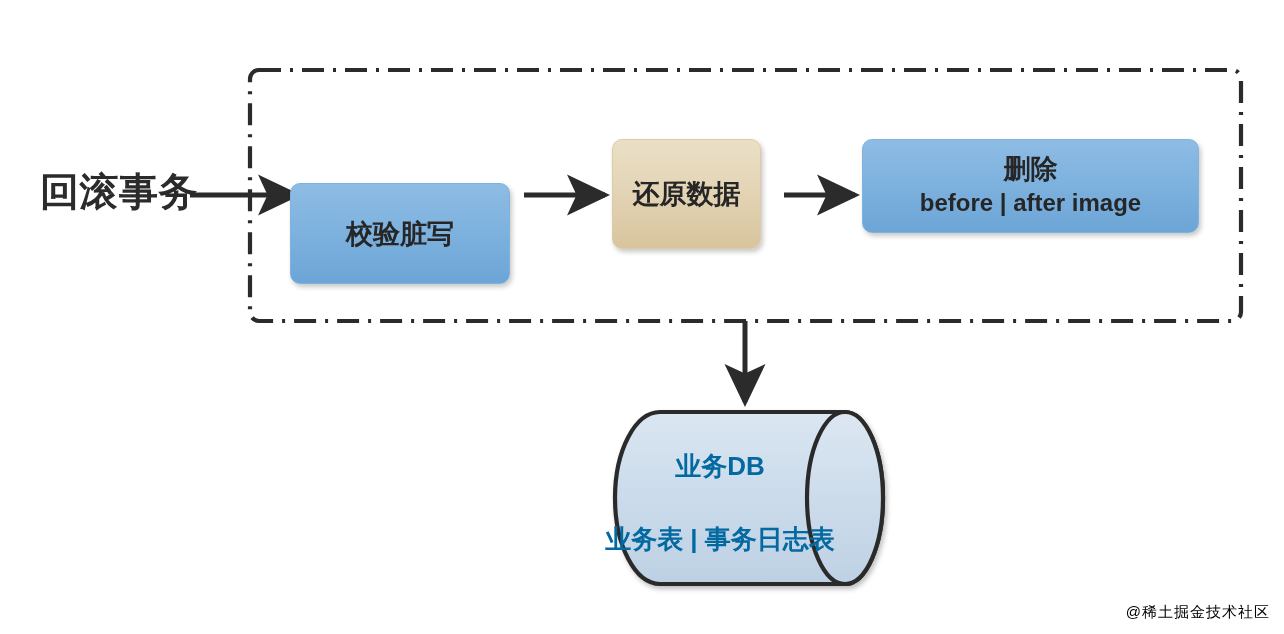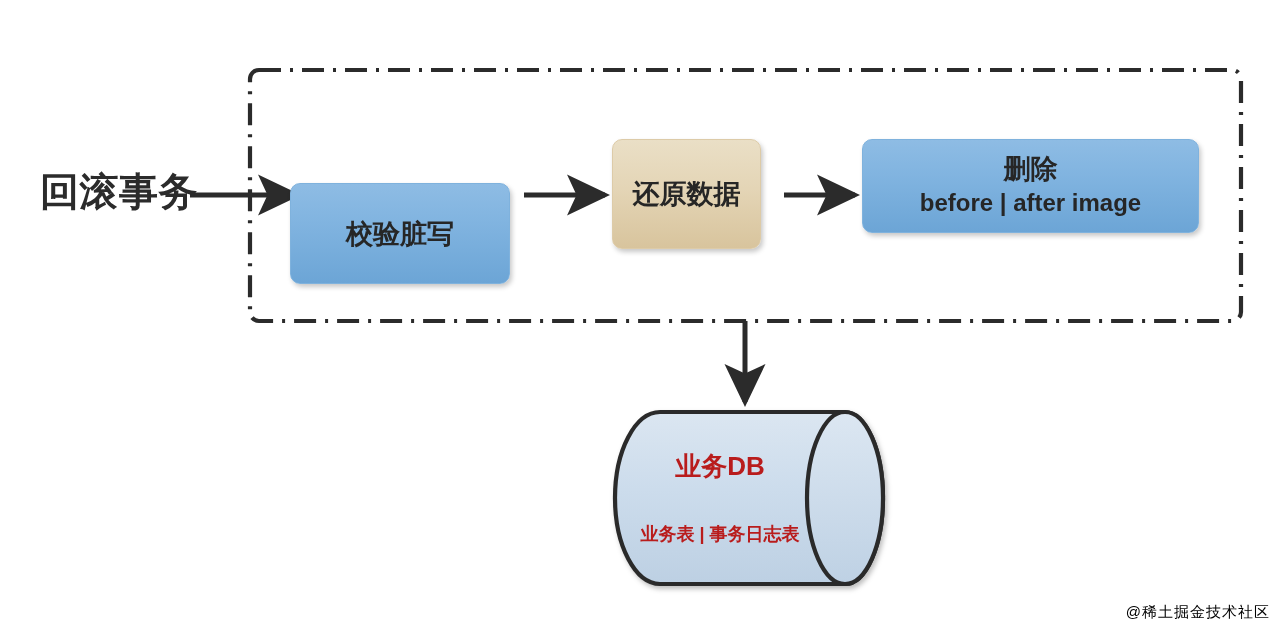--- a/index.html
+++ b/index.html
@@ -82,26 +82,26 @@
     left: 570px;
     top: 409px;
     width: 348px;
     height: 180px;
   }
   #db-cylinder .db-text {
     position: absolute;
     left: 0;
     width: 300px;
     text-align: center;
-    color: #b91c1c;
+    color: #0369a1;
     font-weight: bold;
     white-space: nowrap;
   }
   #db-cylinder .db-title { top: 40px; font-size: 26px; }
-  #db-cylinder .db-sub   { top: 113px; font-size: 18px; }
+  #db-cylinder .db-sub   { top: 113px; font-size: 26px; }
 
   
   .watermark {
     position: absolute;
     right: 14px;
     bottom: 12px;
     font-size: 15px;
     color: #000000;
     letter-spacing: 1px;
     white-space: nowrap;

